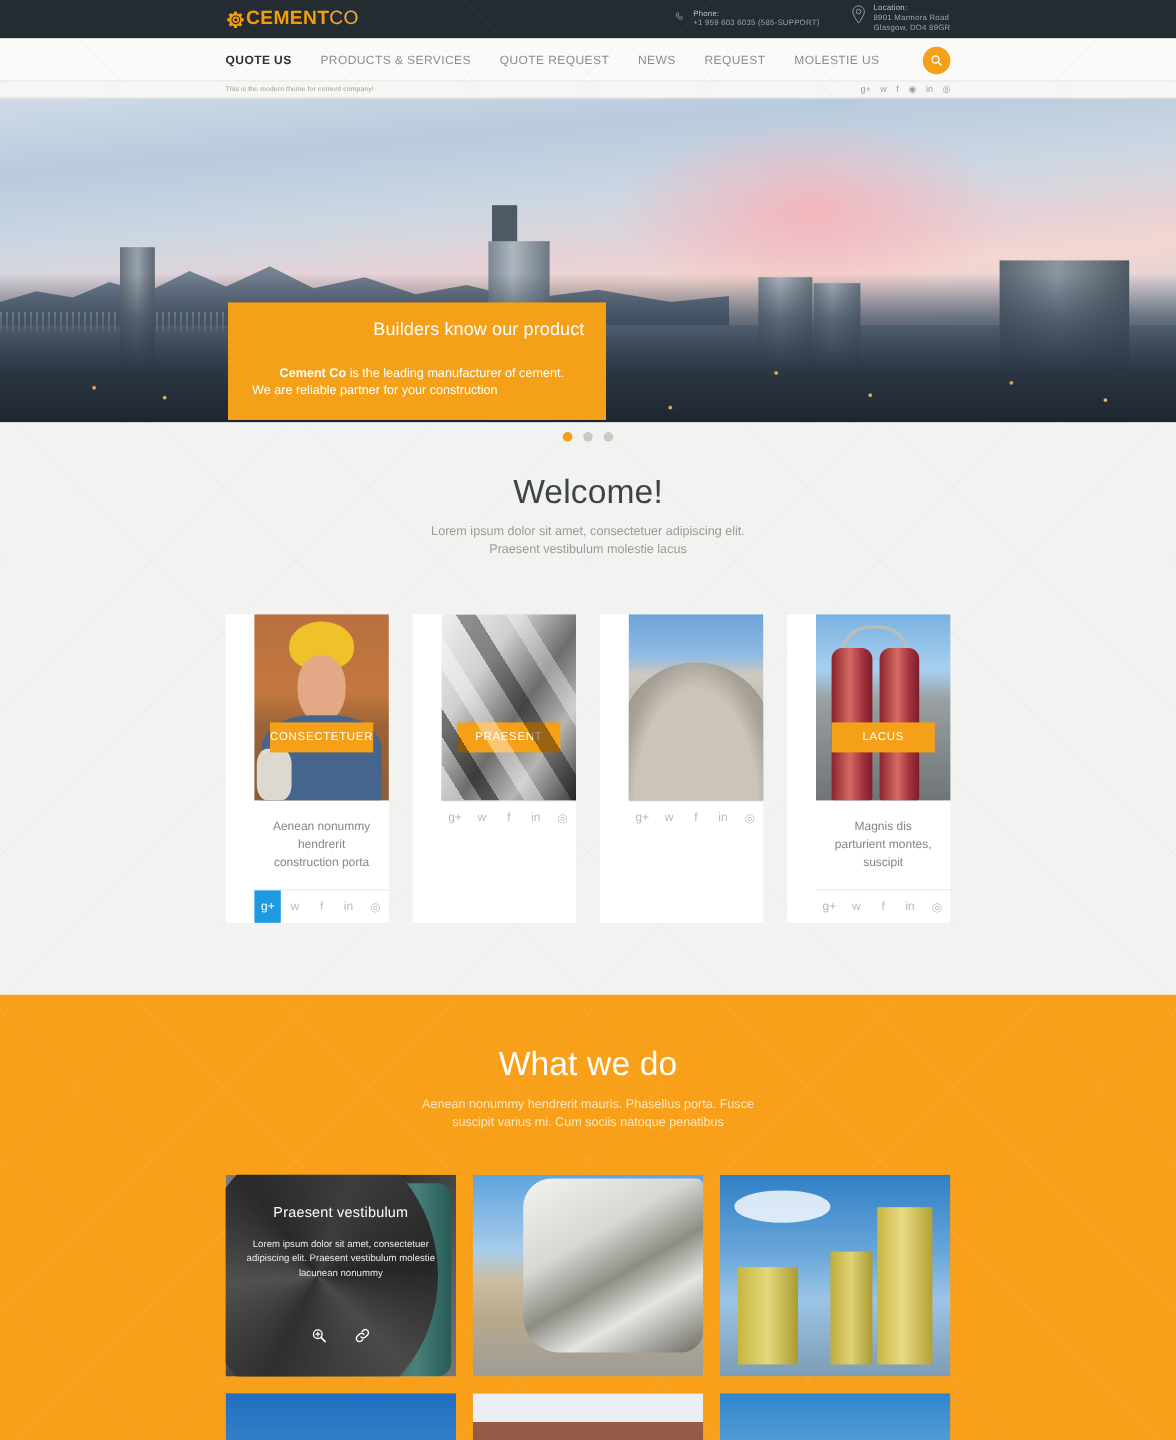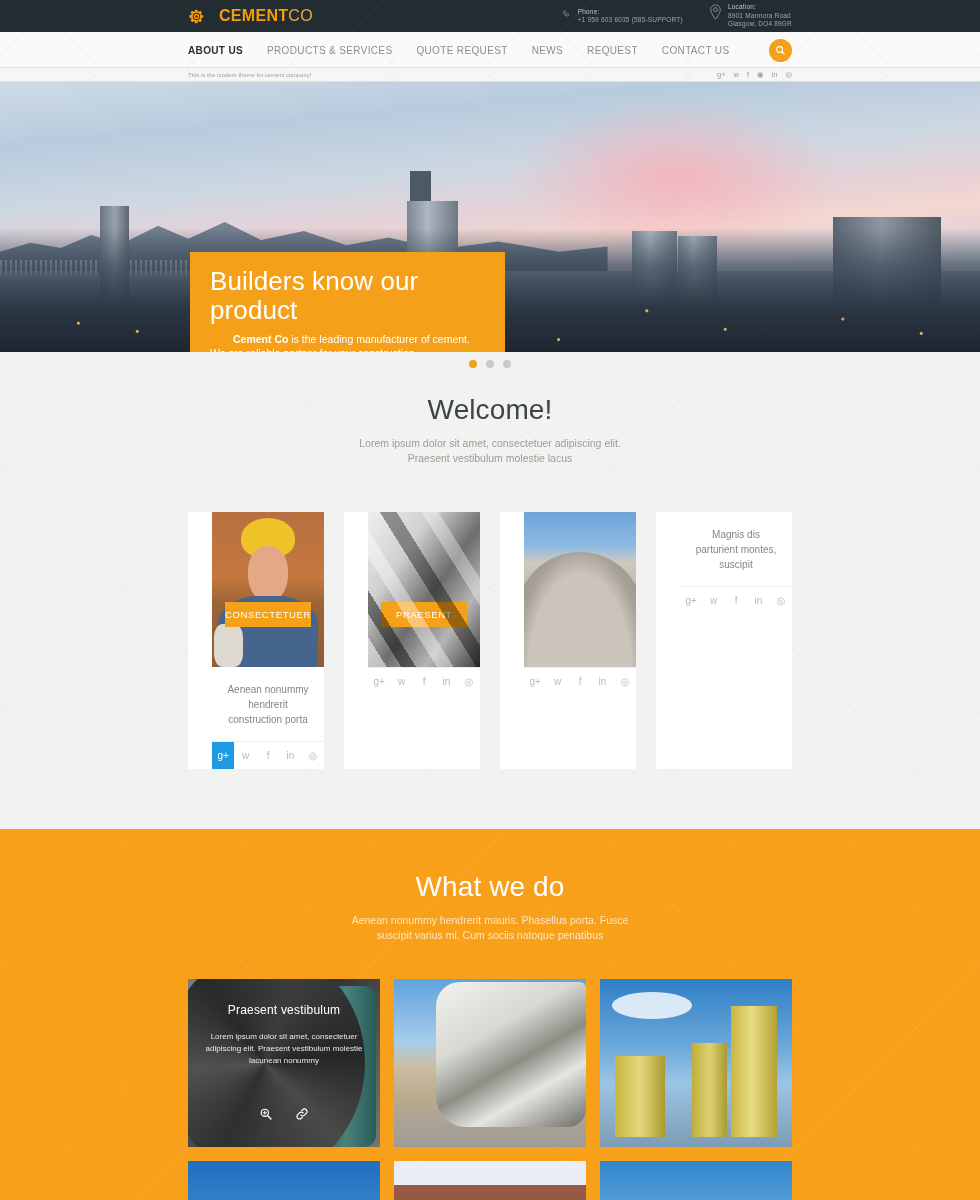--- a/index.html
+++ b/index.html
@@ -17,21 +17,21 @@
   }
   .topbar::before{
     content:""; position:absolute; inset:0;
     background:
       repeating-linear-gradient(45deg, rgba(255,255,255,.022) 0 1px, transparent 1px 74px),
       repeating-linear-gradient(-45deg, rgba(255,255,255,.022) 0 1px, transparent 1px 74px);
     pointer-events:none;
   }
   .wrap{ width:604px; margin:0 auto; position:relative; }
   .topbar .wrap{ display:flex; align-items:center; height:100%; }
-  .logo{ display:flex; align-items:center; gap:14px; }
+  .logo{ display:flex; align-items:center; gap:0; }
   .gear{ width:17px; height:17px; display:block; }
   .logo-txt{ font-size:16px; letter-spacing:.3px; line-height:1; white-space:nowrap;}
   .logo-txt .b{ color:#f59c0b; font-weight:bold; }
   .logo-txt .l{ color:#f2a93b; font-weight:normal; }
 
   .contacts{ margin-left:auto; display:flex; align-items:center; gap:26px; }
   .contact{ display:flex; align-items:flex-start; gap:6px; }
   .contact .ico{ flex:none; margin-top:1px; }
   .contact .txt{ font-size:6.5px; line-height:8.4px; color:#9aa6ad; letter-spacing:.2px; }
   .contact .txt b{ color:#b9c4ca; font-weight:normal; display:block; }
@@ -124,21 +124,21 @@
   .silo.a{ left:41.5%; top:44%; width:5.2%; height:56%; }
   .silo.b{ left:100px; top:46%; width:3%;  height:54%; background:linear-gradient(to right,#6a747f,#98a2ac,#5d6771); }
   .silo.c{ left:64.5%; top:55%; width:4.6%; height:45%; }
   .silo.d{ left:69.2%; top:57%; width:4%;  height:43%; }
   .silo.e{ left:85%;  top:50%; width:11%; height:50%; background:linear-gradient(to right,#5c6672,#8d97a2 45%,#4f5963); }
   .tower{ position:absolute; left:41.8%; top:33%; width:2.2%; height:12%; background:#4e5966; }
   .hero-cap{
     position:absolute; left:190px; top:170px; width:315px;
     background:#f5a019; padding:15px 18px 18px 20px; color:#fff;
   }
-  .hero-cap h2{ font-size:26px; font-weight:normal; letter-spacing:.1px; margin-bottom:8px; line-height:1.1; }
+  .hero-cap h2{ font-size:15px; font-weight:normal; letter-spacing:.1px; margin-bottom:20px; line-height:1.1;text-align:right; }
   .hero-cap p{ font-size:10.5px; line-height:14px; }
   .hero-cap p b{ font-weight:bold;margin-left:23px; }
   .dots{
     position:absolute; left:0; right:0; bottom:-14px; display:flex; justify-content:center; gap:9px;
   }
   .dots i{ width:8px; height:8px; border-radius:50%; background:#c9c9c5; display:block; cursor:pointer;}
   .dots i.on{ background:#f5a019; }
 
   
   .welcome{
@@ -276,26 +276,26 @@
             <span>Glasgow, DO4 89GR</span>
           </div>
         </div>
       </div>
     </div>
   </div>
 
   <div class="navbar">
     <div class="wrap">
       <div class="nav">
-        <a href="#" class="active">ABOUT US</a>
+        <a href="#" class="active">QUOTE US</a>
         <a href="#">PRODUCTS &amp; SERVICES</a>
         <a href="#">QUOTE REQUEST</a>
         <a href="#">NEWS</a>
         <a href="#">REQUEST</a>
-        <a href="#">CONTACT US</a>
+        <a href="#">MOLESTIE US</a>
       </div>
       <button class="searchbtn">
         <svg width="11" height="11" viewBox="0 0 24 24">
           <circle cx="10" cy="10" r="6.4" fill="none" stroke="#fff" stroke-width="2.4"></circle>
           <line x1="14.8" y1="14.8" x2="20" y2="20" stroke="#fff" stroke-width="2.6" stroke-linecap="round"></line>
         </svg>
       </button>
     </div>
   </div>
 
@@ -383,20 +383,26 @@
         <div class="soc">
           <b>g+</b>
           <b>w</b>
           <b>f</b>
           <b>in</b>
           <b>◎</b>
         </div>
       </div>
 
       <div class="card">
+        <div class="photo ph-tanks">
+          <div class="pipe"></div>
+          <div class="tk t1"></div>
+          <div class="tk t2"></div>
+          <div class="badge">LACUS</div>
+        </div>
         <div class="cap">Magnis dis parturient montes, suscipit</div>
         <div class="soc">
           <b>g+</b>
           <b>w</b>
           <b>f</b>
           <b>in</b>
           <b>◎</b>
         </div>
       </div>
 

